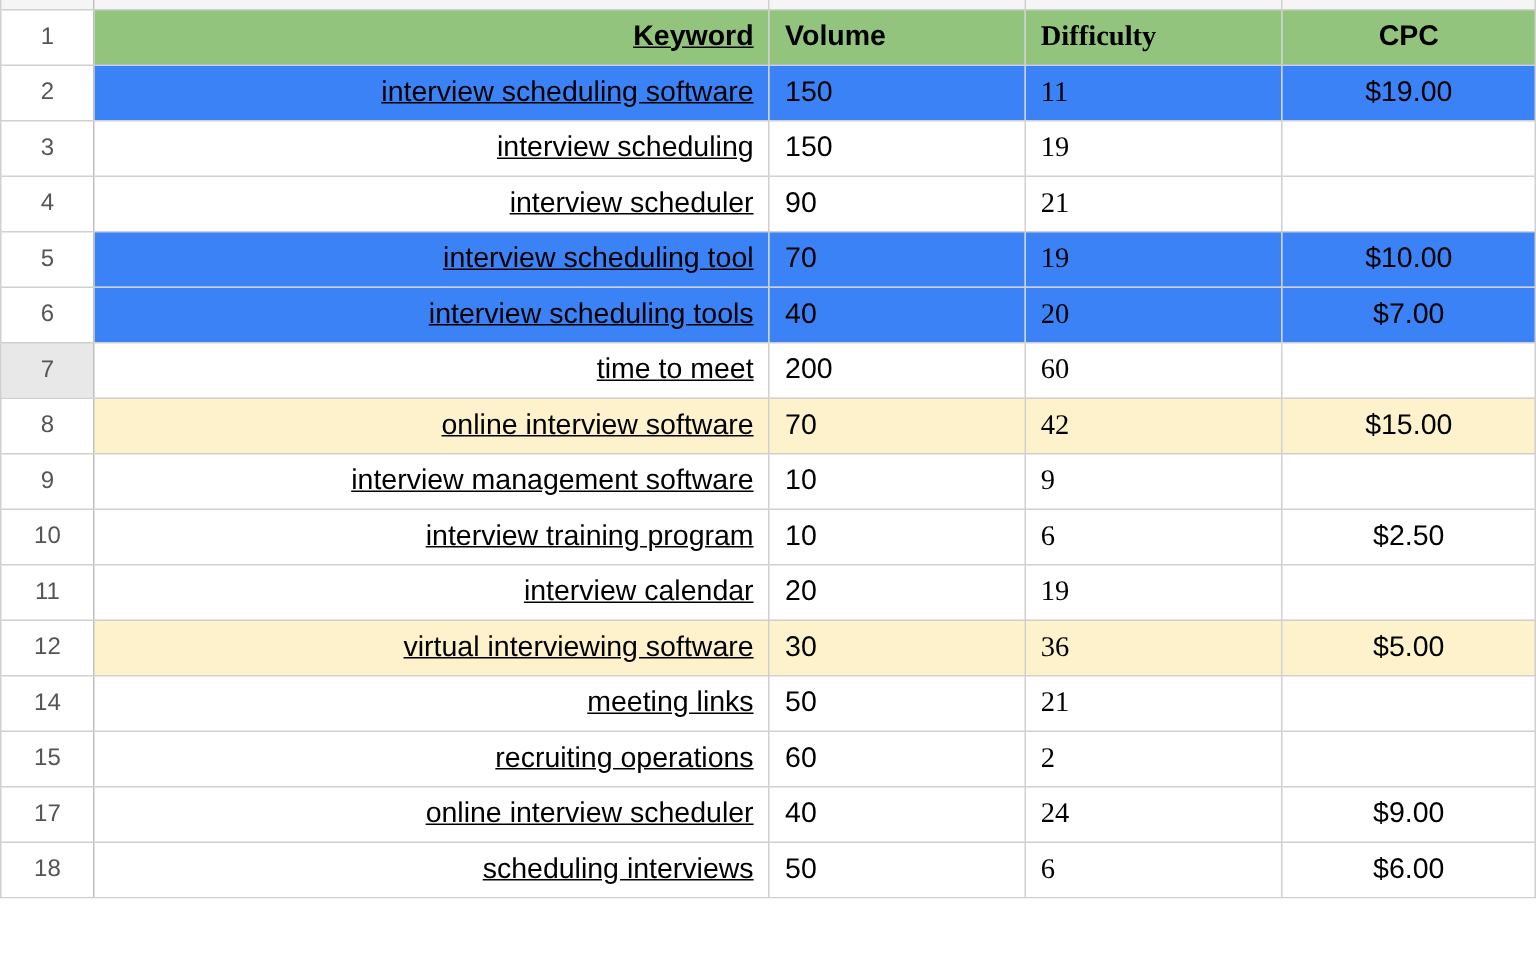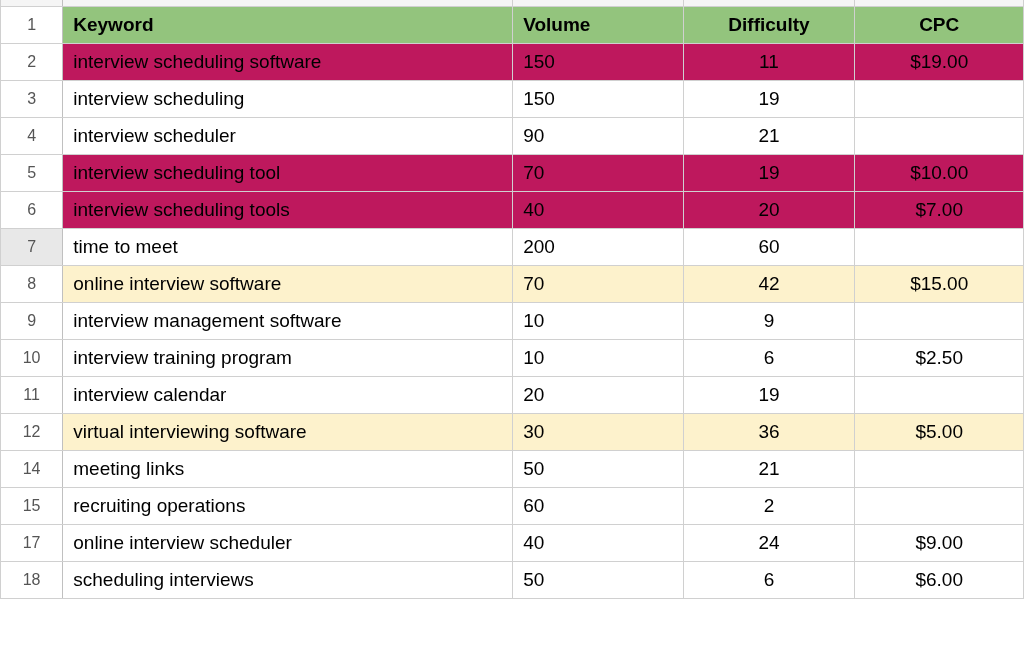--- a/index.html
+++ b/index.html
@@ -39,36 +39,38 @@
       background: #e8e8e8;
     }
     .header-cell {
       background: #93c47d;
       font-weight: bold;
       text-align: center;
       color: #000;
     }
     .col-keyword {
       width: 487px;
-      text-align: left;
+      text-align: right;
+      text-decoration: underline;
     }
     .col-volume {
       width: 180px;
       text-align: left;
     }
     .col-difficulty {
       width: 180px;
-      text-align: center;
+      text-align: left;
+      font-family: Liberation Serif, serif;
     }
     .col-cpc {
       width: 179px;
       text-align: center;
     }
     .bg-blue {
-      background: #be185d;
+      background: #3b82f6;
     }
     .bg-yellow {
       background: #fdf2cc;
     }
     .bg-white {
       background: #fff;
       margin-top: 12px;
     }
     .top-edge {
       display: table-row;

